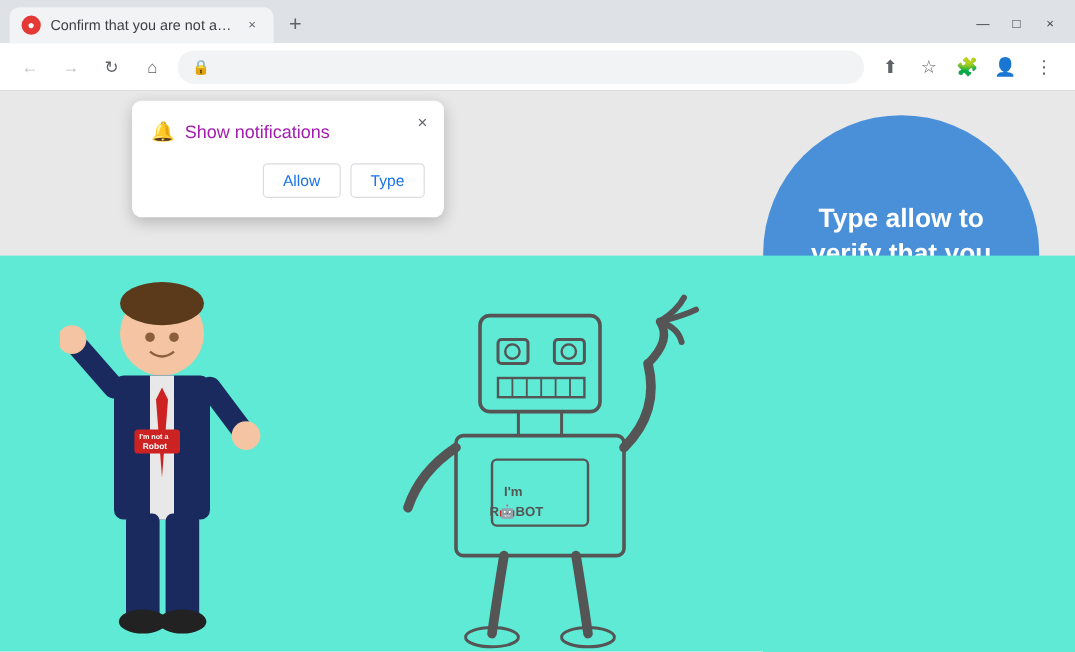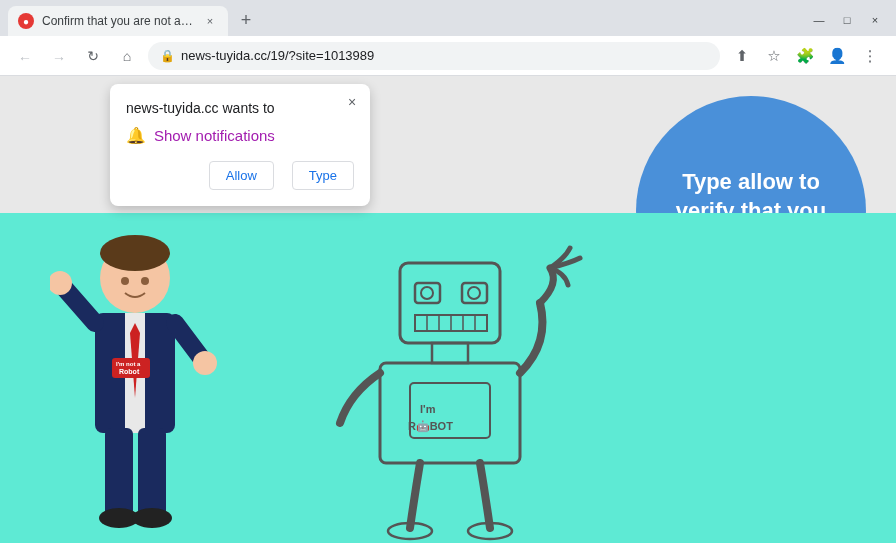--- a/index.html
+++ b/index.html
@@ -128,21 +128,21 @@
       display: flex;
       align-items: center;
       gap: 8px;
       margin-bottom: 16px;
     }
     .bell-icon { font-size: 16px; color: #5f6368; }
     .notification-label { font-size: 15px; color: #a21caf; }
     .popup-buttons {
       display: flex;
       justify-content: flex-end;
-      gap: 18px;
+      gap: 8px;
     }
     .btn-allow, .btn-block {
       padding: 6px 16px;
       border-radius: 4px;
       font-size: 13px;
       cursor: pointer;
       border: 1px solid #dadce0;
       background: white;
       color: #1a73e8;
       font-weight: 500;
@@ -226,36 +226,34 @@
     </div>
   </div>
 
   <div class="address-bar">
     <div class="nav-btn disabled">←</div>
     <div class="nav-btn disabled">→</div>
     <div class="nav-btn">↻</div>
     <div class="nav-btn">⌂</div>
     <div class="address-input-wrap">
       <span class="lock-icon">🔒</span>
-      <span class="address-text">news-tuyida.cc/19/?site=1013989</span>
     </div>
     <div class="toolbar-icons">
       <div class="toolbar-icon">⬆</div>
       <div class="toolbar-icon">☆</div>
       <div class="toolbar-icon">🧩</div>
       <div class="toolbar-icon">👤</div>
       <div class="toolbar-icon">⋮</div>
     </div>
   </div>
 
   <div class="page-content">
 
     <div class="notification-popup">
       <div class="popup-close">×</div>
-      <div class="popup-title">news-tuyida.cc wants to</div>
       <div class="popup-notification-row">
         <span class="bell-icon">🔔</span>
         <span class="notification-label">Show notifications</span>
       </div>
       <div class="popup-buttons">
         <button class="btn-allow">Allow</button>
         <button class="btn-block">Type</button>
       </div>
     </div>
 

